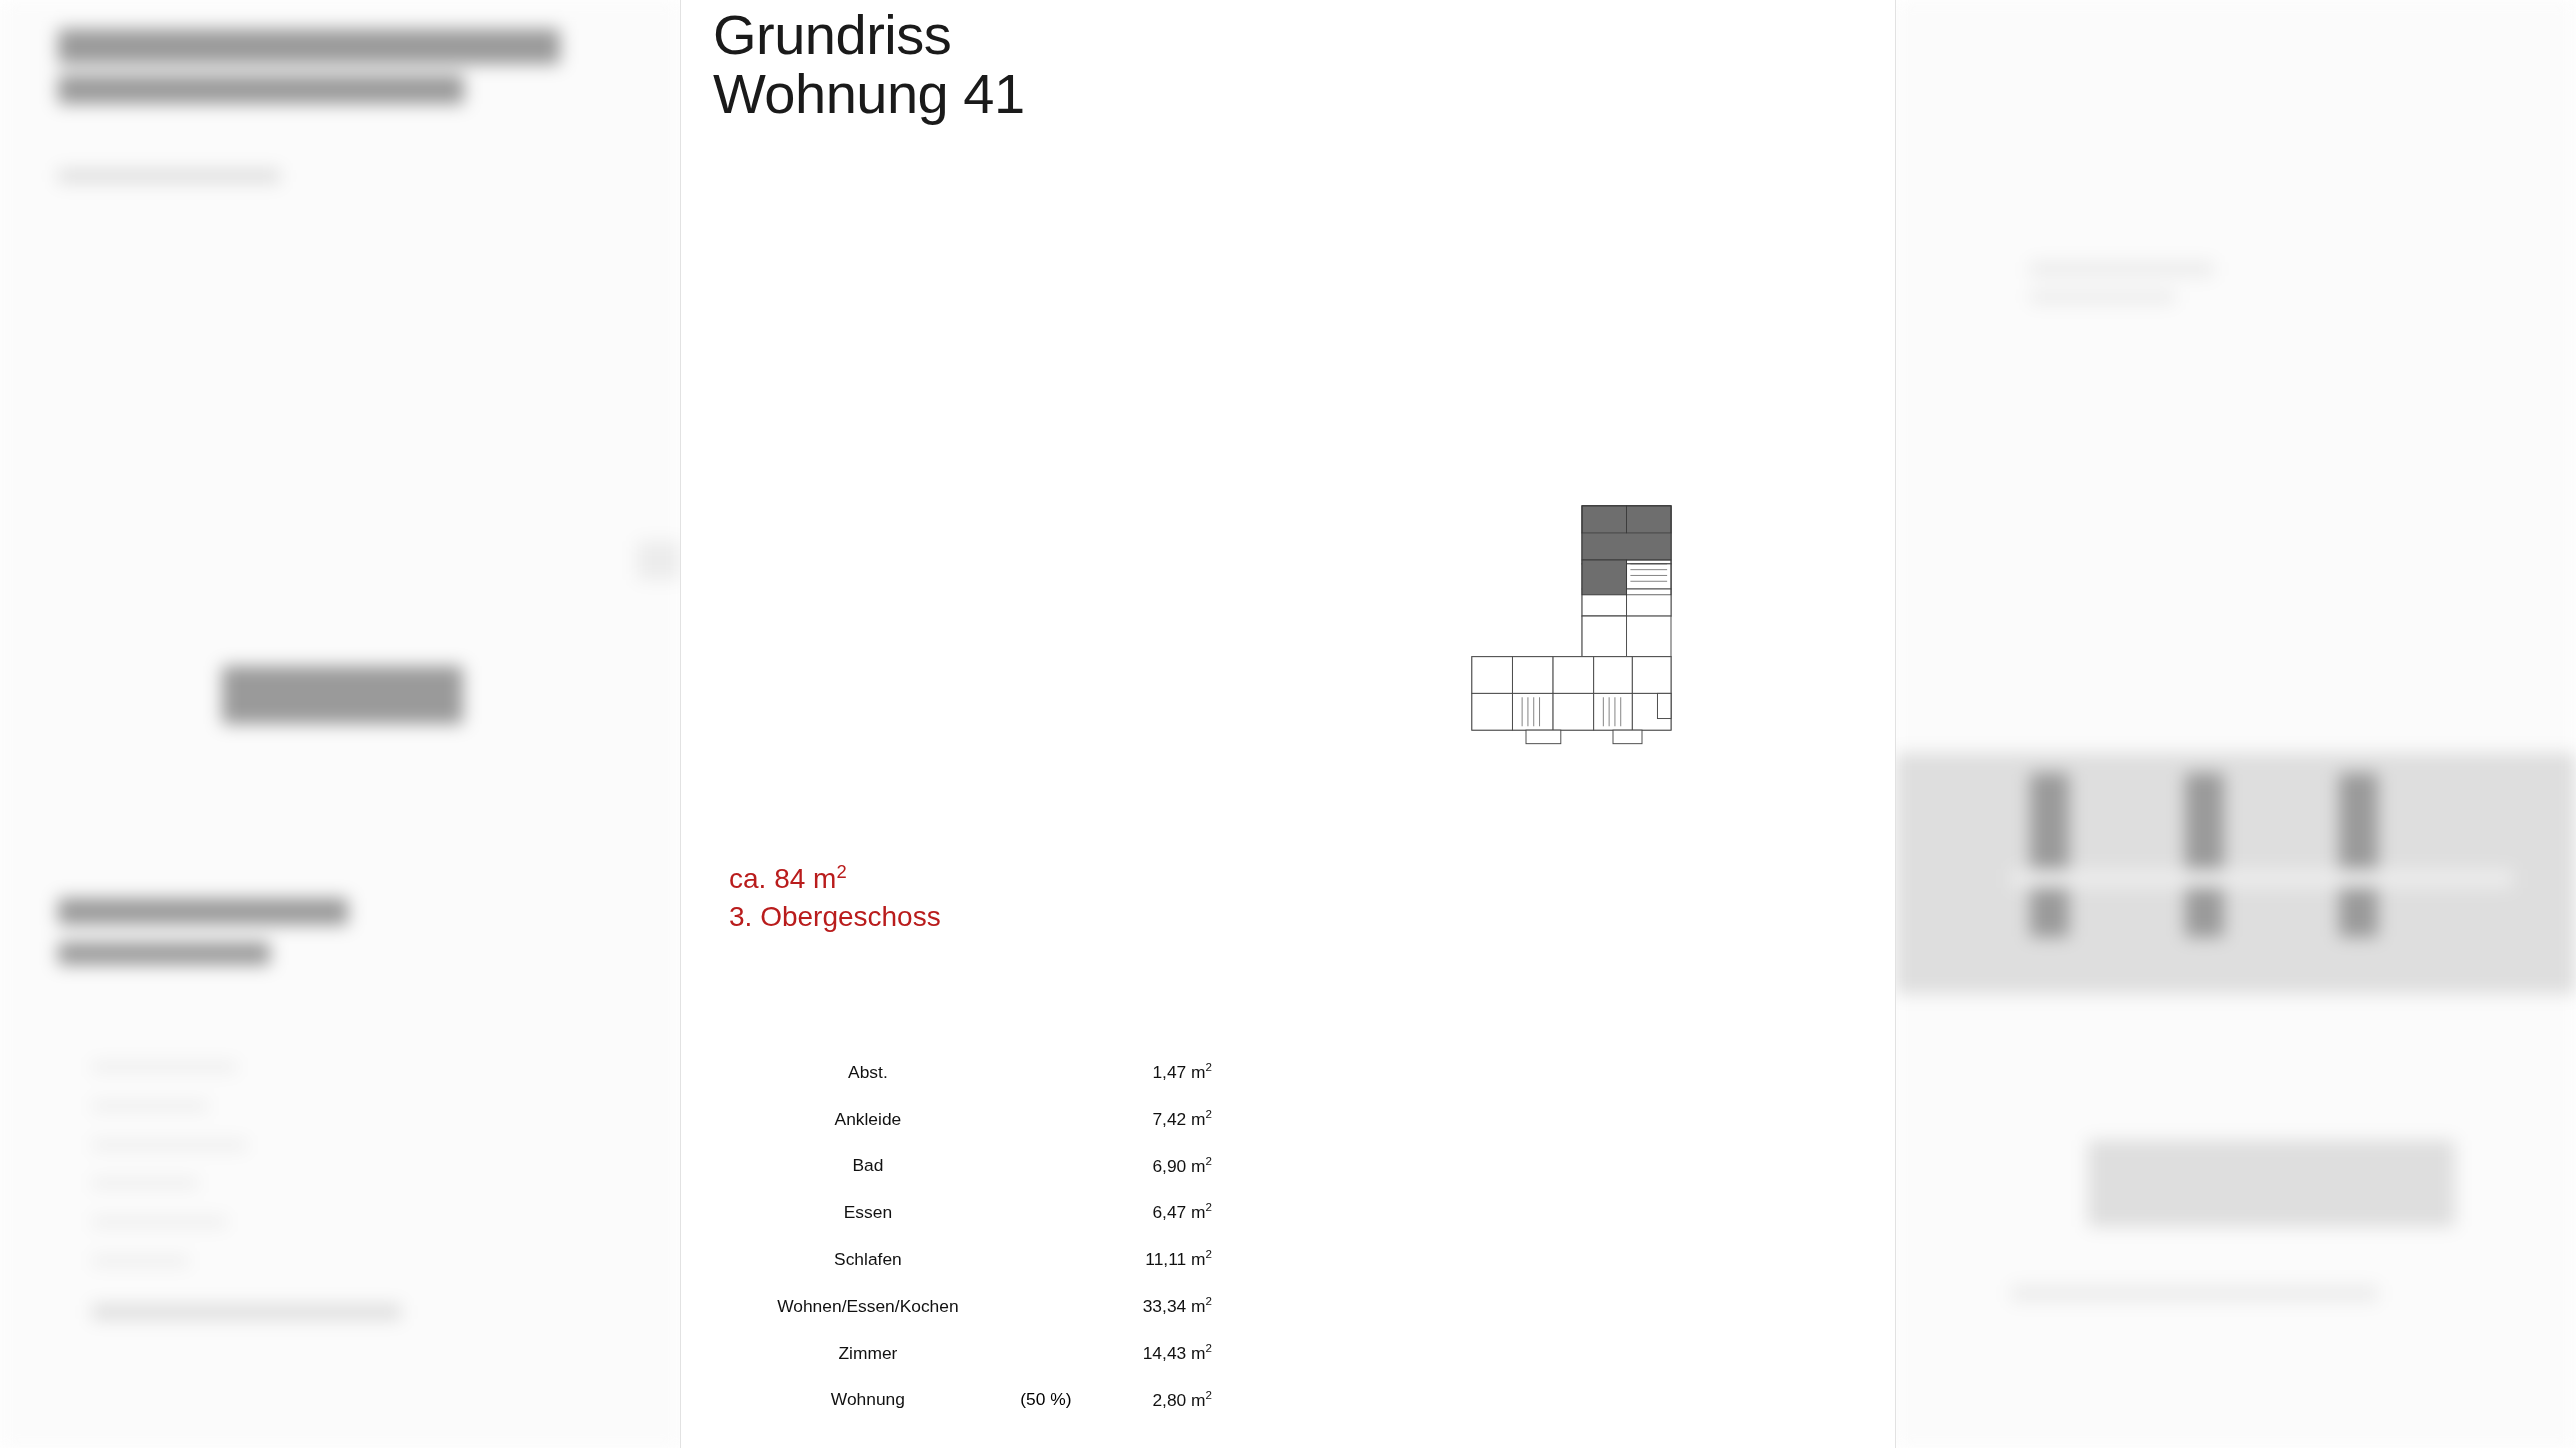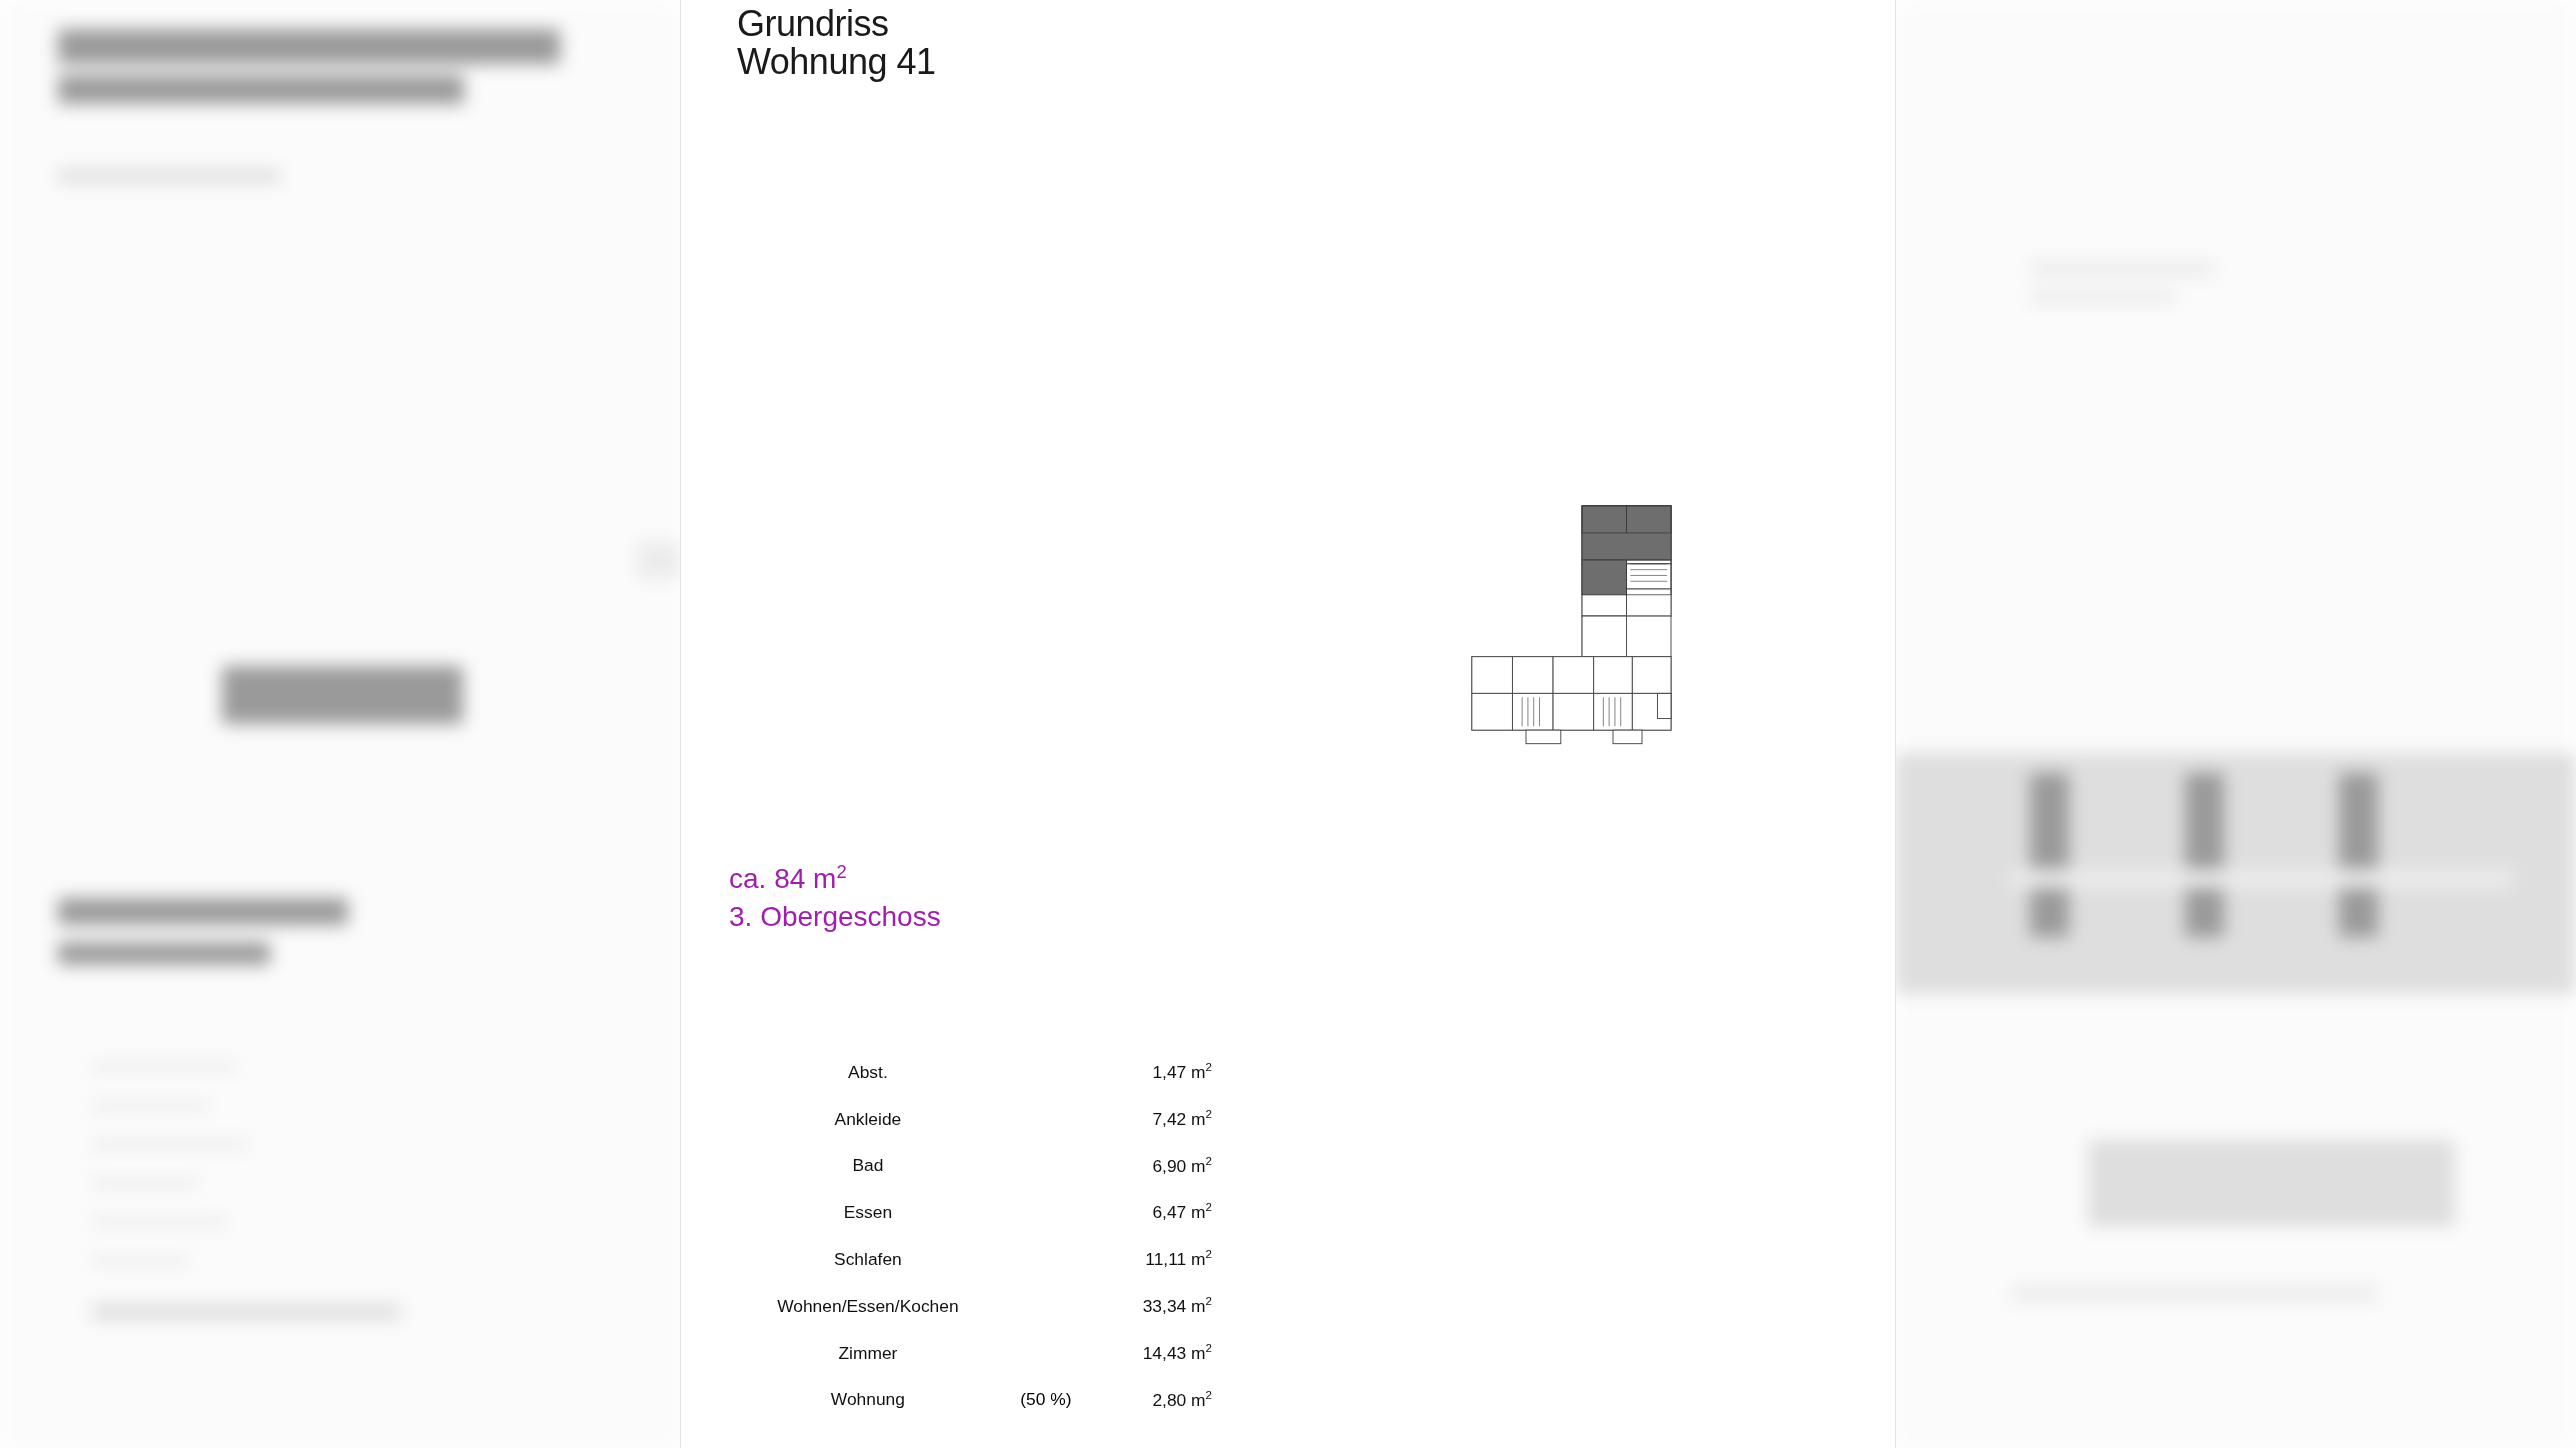--- a/index.html
+++ b/index.html
@@ -48,24 +48,24 @@
     width: 1214px;
     height: 1449px;
     background: #ffffff;
     box-shadow: 0 0 0 1px #e2e2e2;
     overflow: hidden;
   }
 
   
   .headline {
     position: absolute;
-    left: 56px;
+    left: 32px;
     top: 4.8px;
     width: 869px;
-    font-size: 36px;
+    font-size: 56px;
     line-height: 1.06;
     color: #1a1a1a;
     font-weight: 400;
     letter-spacing: -0.5px;
   }
   .headline div { white-space: nowrap; }
 
   
   .keyplan {
     position: absolute;
@@ -73,21 +73,21 @@
     top: 502px;
   }
 
   
   .summary {
     position: absolute;
     left: 48px;
     top: 860px;
     font-size: 28px;
     line-height: 1.33;
-    color: #a21caf;
+    color: #b91c1c;
   }
   .summary .sup { font-size: 18.4px; vertical-align: super; }
 
   
   .schedule {
     position: absolute;
     left: 48px;
     top: 1048px;
     width: 483px;
     border-collapse: collapse;

